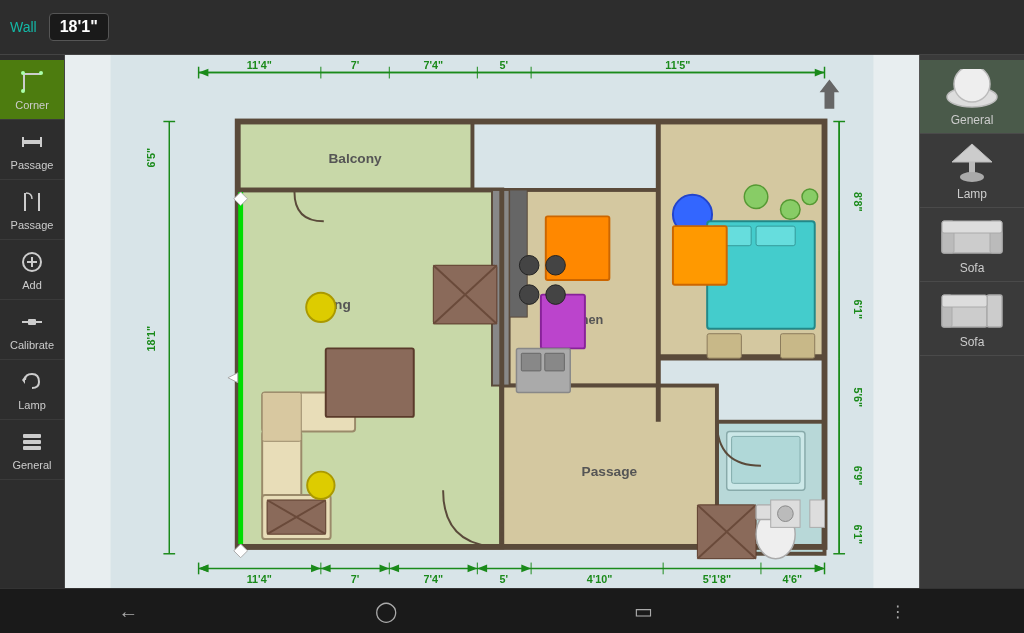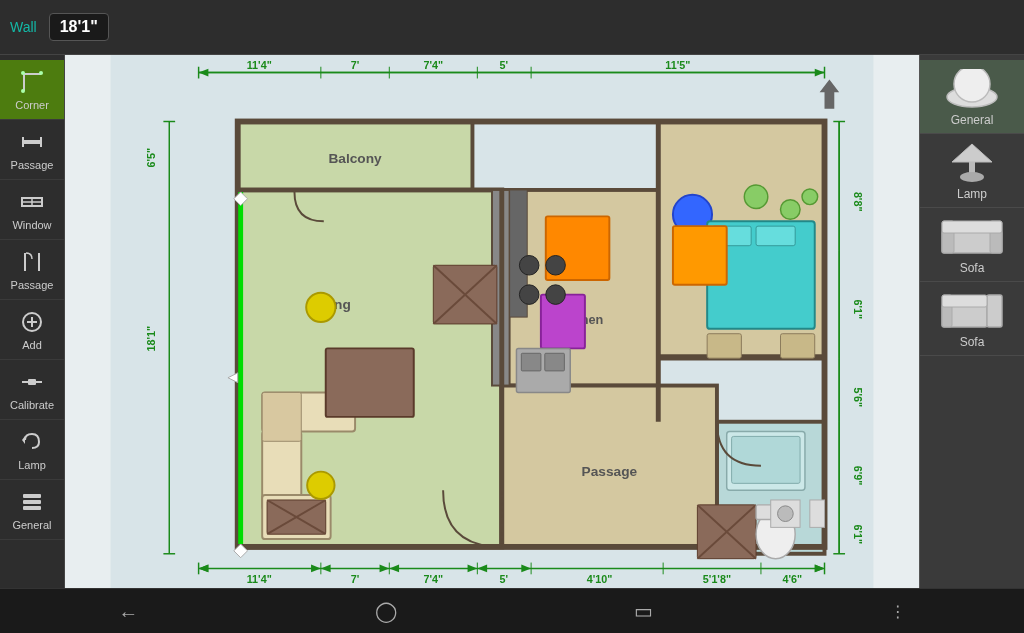--- a/index.html
+++ b/index.html
@@ -164,30 +164,20 @@
         <svg viewBox="0 0 24 24">
             <rect x="2" y="10" width="20" height="4" fill="#ccc"></rect>
             <rect x="2" y="7" width="2" height="10" fill="#ccc"></rect>
             <rect x="20" y="7" width="2" height="10" fill="#ccc"></rect>
           </svg>
       </div>
       <span>Passage</span>
     </div>
 
 
-    <div class="tool-item">
-      <div class="tool-icon">
-        <svg viewBox="0 0 24 24">
-            <rect x="2" y="8" width="20" height="8" fill="none" stroke="#ccc" stroke-width="2"></rect>
-            <line x1="12" y1="8" x2="12" y2="16" stroke="#ccc" stroke-width="1.5"></line>
-            <line x1="2" y1="12" x2="22" y2="12" stroke="#ccc" stroke-width="1.5"></line>
-          </svg>
-      </div>
-      <span>Window</span>
-    </div>
 
     <div class="tool-item">
       <div class="tool-icon">
         <svg viewBox="0 0 24 24">
             <rect x="4" y="3" width="2" height="18" fill="#ccc"></rect>
             <rect x="18" y="3" width="2" height="18" fill="#ccc"></rect>
             <path d="M6 3 Q12 3 12 9" stroke="#ccc" stroke-width="1.5" fill="none"></path>
           </svg>
       </div>
       <span>Passage</span>

